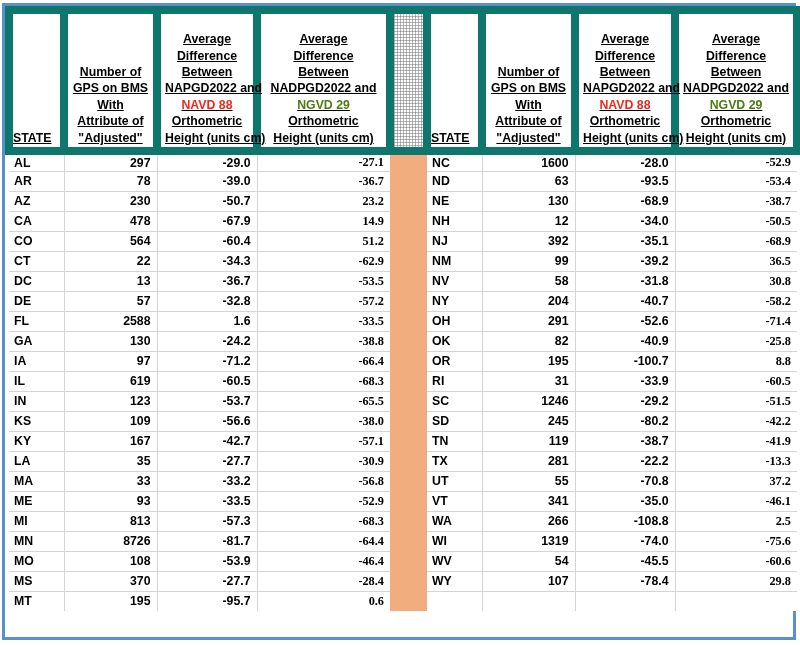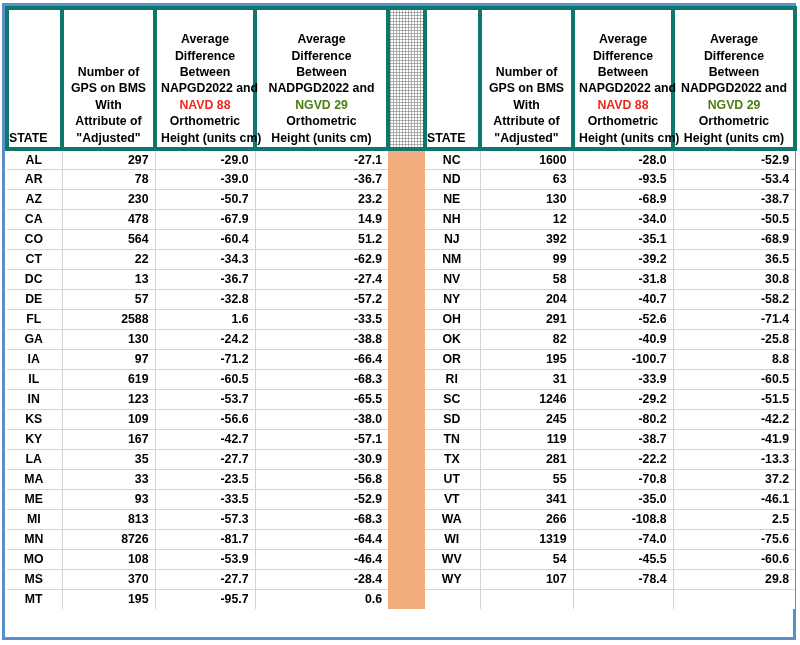--- a/index.html
+++ b/index.html
@@ -16,30 +16,31 @@
     border: 3px solid #5B8FC9;
     background: #ffffff;
   }
   table.grid {
     width: 100%;
     border-collapse: collapse;
     table-layout: fixed;
   }
   
   thead th {
-    border: 4px solid #0f766e;
+    border: 8px solid #0f766e;
     background: #ffffff;
     vertical-align: bottom;
     font-weight: bold;
     font-size: 12.3px;
     line-height: 16.4px;
     color: #000000;
     padding: 0 4px 1px 4px;
     height: 141px;
     text-align: center;
+    text-decoration: underline;
   }
   th.th-state {
     text-align: left;
     padding-left: 0;
   }
   th.th-divider {
     padding: 0;
     border-left: 2px solid #000;
     border-right: 2px solid #000;
     background-color: #ffffff;
@@ -57,31 +58,31 @@
     font-size: 12.3px;
     font-weight: bold;
     color: #000000;
     padding: 0 6px 0 5px;
     border-bottom: 1px solid #D4D4D4;
     border-right: 1px solid #D4D4D4;
     background: #ffffff;
     overflow: hidden;
     white-space: nowrap;
   }
-  tbody td.c-state { text-align: center; padding-left: 5px; margin-top: 18px; }
+  tbody td.c-state { text-align: left; padding-left: 5px; margin-top: 18px; }
   tbody td.c-num   { text-align: right; }
   tbody td.c-divider {
     background: #F2AD7E;
     border-bottom: none;
     border-right: none;
     padding: 0;
   }
   tbody tr:first-child td { border-top: none; }
   tbody tr:last-child td { border-bottom: none; }
-  tbody td.last-in-block { border-right: none; }
+  tbody td.last-in-block { border-right: none; font-family: Liberation Serif, serif; }
 </style>
 </head>
 <body>
 
 <div id="frame">
   <table class="grid">
     <colgroup>
       <col style="width:55px">
         <col style="width:93px">
         <col style="width:100px">
@@ -219,21 +220,21 @@
           <td class="c-divider"></td>
           <td class="c-state">NM</td>
           <td class="c-num">99</td>
           <td class="c-num">-39.2</td>
           <td class="c-num last-in-block">36.5</td>
         </tr>
         <tr>
           <td class="c-state">DC</td>
           <td class="c-num">13</td>
           <td class="c-num">-36.7</td>
-          <td class="c-num last-in-block">-27.4</td>
+          <td class="c-num last-in-block">-53.5</td>
           <td class="c-divider"></td>
           <td class="c-state">NV</td>
           <td class="c-num">58</td>
           <td class="c-num">-31.8</td>
           <td class="c-num last-in-block">30.8</td>
         </tr>
         <tr>
           <td class="c-state">DE</td>
           <td class="c-num">57</td>
           <td class="c-num">-32.8</td>
@@ -328,21 +329,21 @@
           <td class="c-num last-in-block">-30.9</td>
           <td class="c-divider"></td>
           <td class="c-state">TX</td>
           <td class="c-num">281</td>
           <td class="c-num">-22.2</td>
           <td class="c-num last-in-block">-13.3</td>
         </tr>
         <tr>
           <td class="c-state">MA</td>
           <td class="c-num">33</td>
-          <td class="c-num">-23.5</td>
+          <td class="c-num">-33.2</td>
           <td class="c-num last-in-block">-56.8</td>
           <td class="c-divider"></td>
           <td class="c-state">UT</td>
           <td class="c-num">55</td>
           <td class="c-num">-70.8</td>
           <td class="c-num last-in-block">37.2</td>
         </tr>
         <tr>
           <td class="c-state">ME</td>
           <td class="c-num">93</td>

